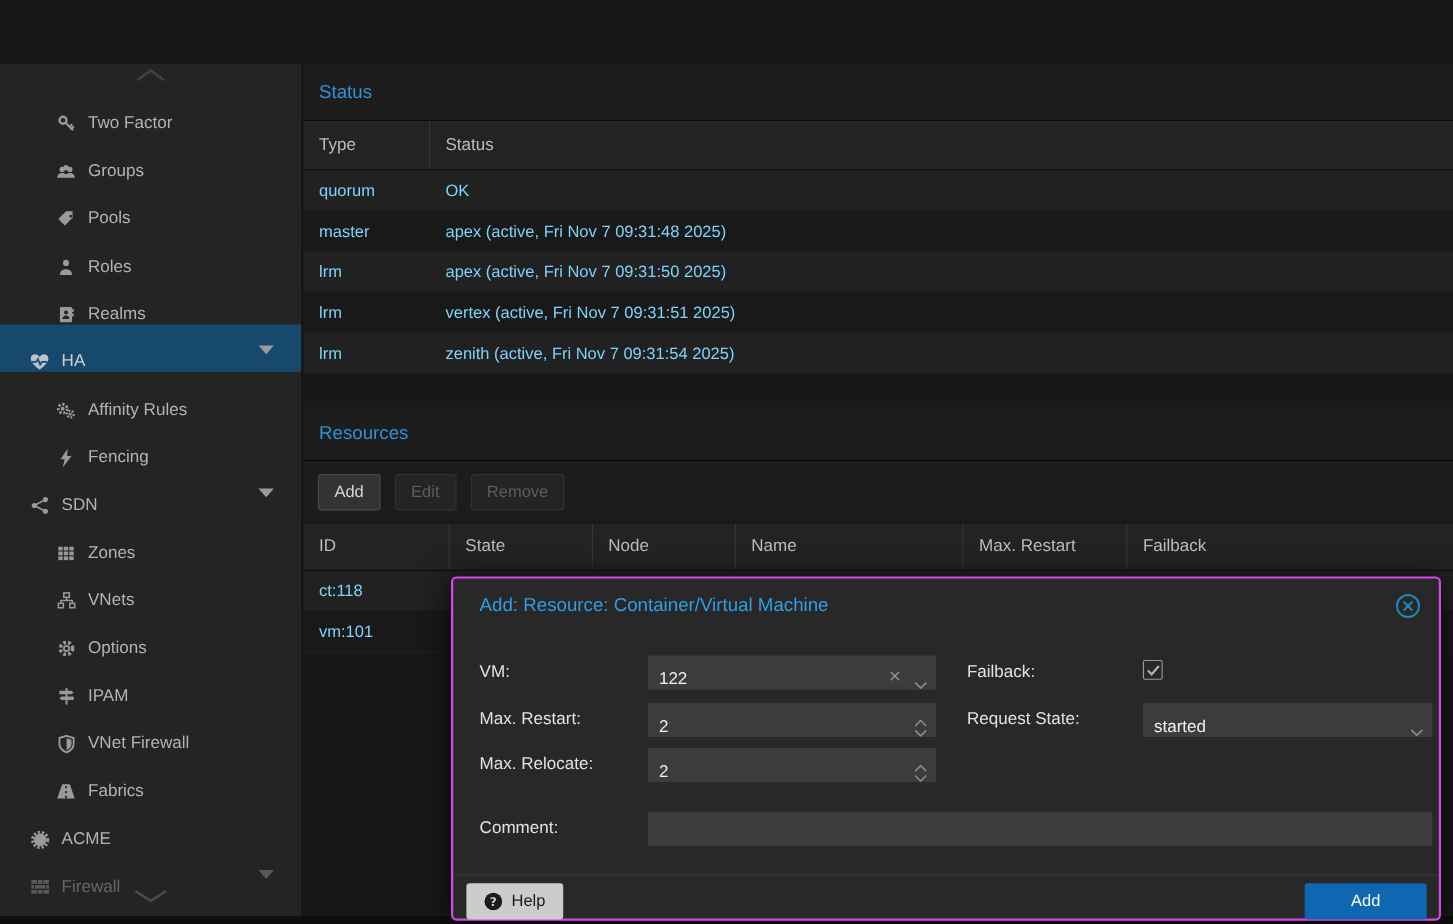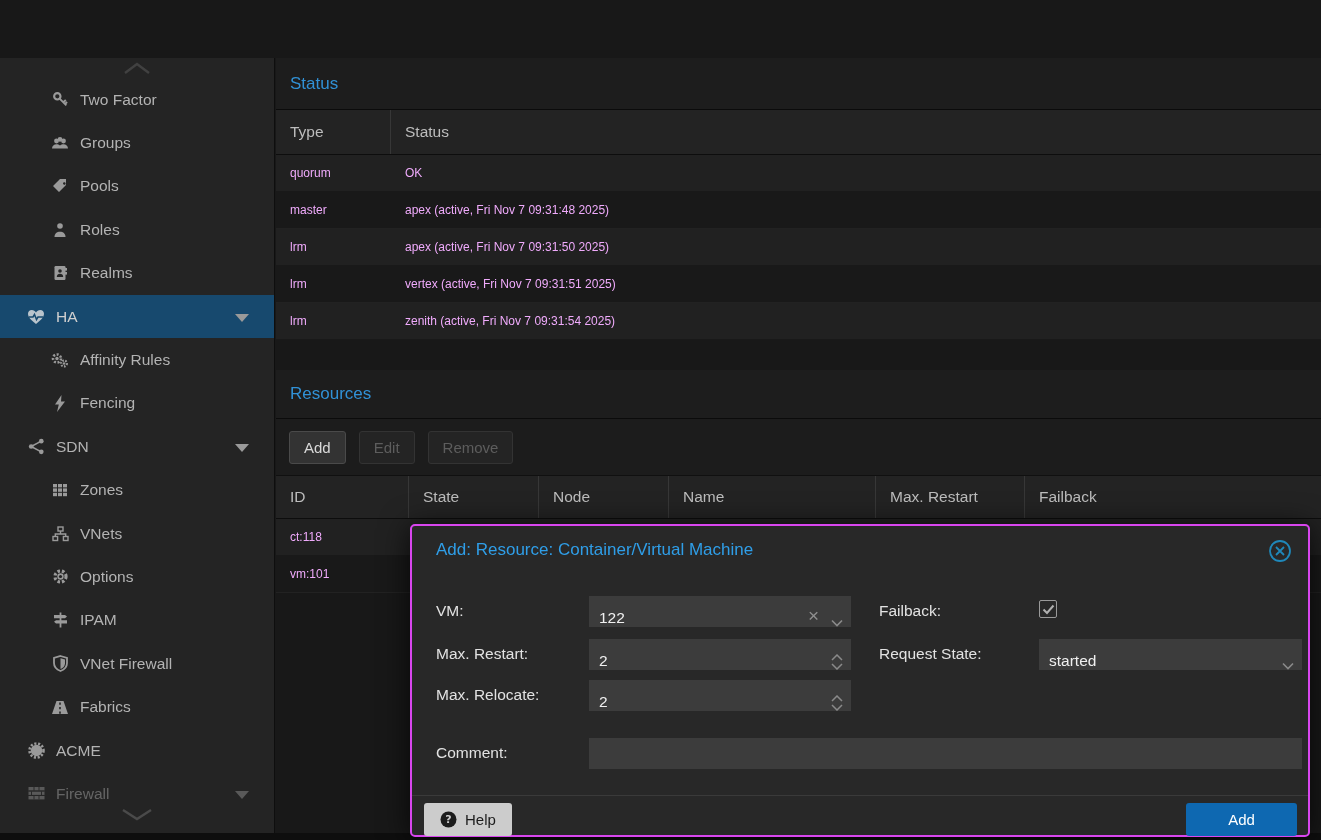--- a/index.html
+++ b/index.html
@@ -10,41 +10,41 @@
   
   .topbar { position:absolute; left:0; top:0; width:1321px; height:57px;
     background:#222222; border-bottom:1px solid #3a3a3a; }
   .topbar .title { position:absolute; left:17px; top:19px; font-size:17px; color:#c2c2c2; }
 
   
   .sidebar { position:absolute; left:0; top:58px; width:275px; height:775px;
     background:#242424; border-right:1px solid #0e0e0e; overflow:hidden; }
   .scrollhint { height:20px; display:flex; align-items:center; justify-content:center; color:#3f3f3f; }
   .scrollhint.bottom { position:absolute; bottom:6px; left:0; width:100%; height:26px; }
-  .sb-item { position:relative; height:43.4px; display:flex; align-items:center; cursor:pointer; color:#b3b3b3; font-size:15.5px; }
+  .sb-item { position:relative; height:43.4px; display:flex; align-items:flex-end; cursor:pointer; color:#b3b3b3; font-size:15.5px; }
   .sb-item .sb-icon { width:20px; height:18px; margin-right:10px; color:#9a9a9a; display:inline-flex; align-items:center; justify-content:center; flex:0 0 auto; }
   .sb-item.top { padding-left:26px; }
   .sb-item.sub { padding-left:50px; }
   .sb-item.selected { background:#17496e; color:#cfcfcf; }
   .sb-item.selected .sb-icon { color:#b9c4cc; }
   .sb-item .caret { position:absolute; right:25px; top:19px; width:0; height:0;
     border-left:7px solid transparent; border-right:7px solid transparent; border-top:8px solid #9a9a9a; }
   .sb-item.faded { opacity:0.45; }
   svg.ic { display:block; }
 
   
   .main { position:absolute; left:276px; top:58px; width:1045px; height:775px; background:#181818; }
   .panel-title { height:52px; background:#1d1d1d; border-bottom:1px solid #0b0b0b;
     display:flex; align-items:center; padding-left:14px; font-size:17px; color:#3191d6; }
   .panel-title.res { height:49px; }
 
   .tbl-head { display:grid; background:#232323; border-bottom:1px solid #0d0d0d; color:#bdbdbd; font-size:15.5px; }
   .tbl-head .td { display:flex; align-items:center; padding-left:14px; border-right:1px solid #373737; }
   .tbl-head .td:last-child { border-right:none; }
-  .tr { display:grid; font-size:12px; color:#f0abfc; }
+  .tr { display:grid; font-size:15px; color:#7dd3fc; }
   .tr .td { display:flex; align-items:center; padding-left:14px; overflow:hidden; white-space:nowrap; }
   .tr.light { background:#212121; border-bottom:1px solid #191919; }
   .tr.dark  { background:#191919; border-bottom:1px solid #222222; }
 
   .status-grid  { grid-template-columns:115px 1fr; }
   .status-head  { grid-template-columns:115px 1fr; height:45px; }
   .status-grid  { height:37px; }
 
   .toolbar { height:57px; background:#1c1c1c; border-bottom:1px solid #101010;
     display:flex; align-items:center; padding-left:13px; gap:13px; }

